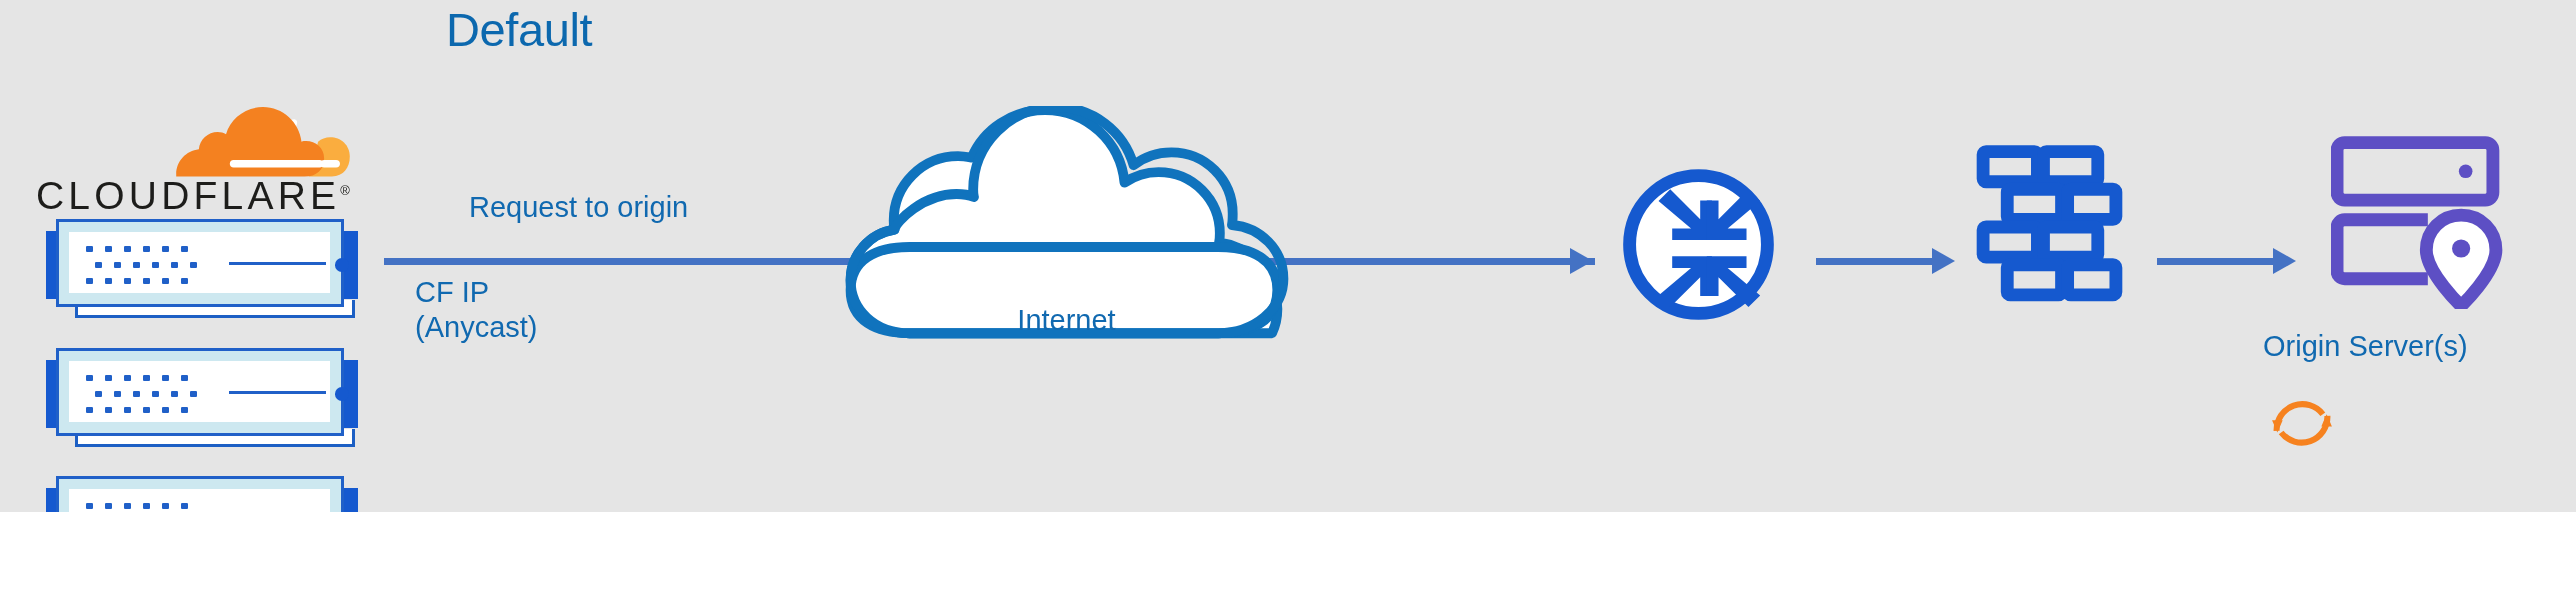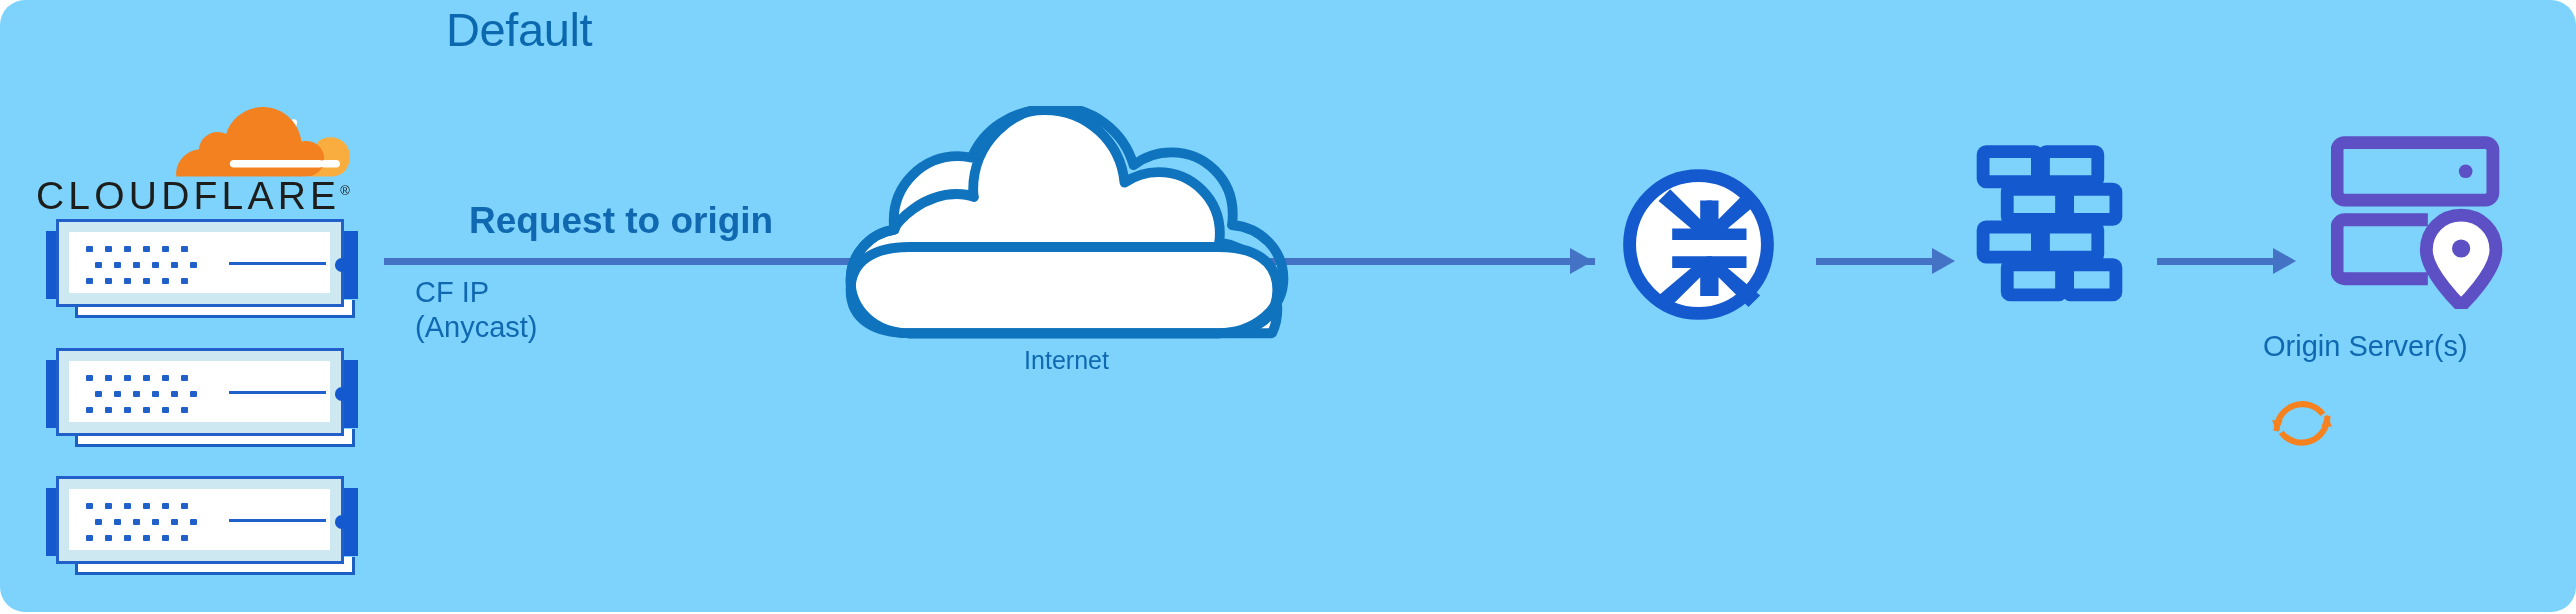--- a/index.html
+++ b/index.html
@@ -6,24 +6,23 @@
     margin: 0;
     padding: 0;
     background: #ffffff;
   }
   body {
     font-family: "Liberation Sans", sans-serif;
   }
   #canvas {
     position: relative;
     width: 2576px;
-    height: 612px;
-    background: #7dd3fc;
+    height: 512px;
+    background: #e5e5e5;
     overflow: hidden;
-    border-radius: 25px;
   }
   .abs { position: absolute; }
 
   
   #diagram-title {
     left: 446px;
     top: 2.3px;
     font-size: 47px;
     color: #0c68ae;
     letter-spacing: -0.4px;
@@ -154,23 +153,23 @@
   
   .lbl {
     position: absolute;
     color: #1069b0;
     font-size: 29px;
     line-height: 35px;
     white-space: pre-line;
   }
   .lbl.center { text-align: center; }
 
-  #label-request { left: 469px; top: 203px; font-size: 37px; font-weight: bold; }
+  #label-request { left: 469px; top: 190px; font-size: 29px; }
   #label-cfip    { left: 387px; top: 275px; margin-left: 28px; }
-  #label-internet{ left: 938px; top: 303px; width: 257px; font-size: 25px; margin-top: 40px; }
+  #label-internet{ left: 938px; top: 303px; width: 257px; font-size: 29px; }
   #label-cpe     { left: 1540px; top: 333px; width: 424px; }
   #label-firewall{ left: 1892px; top: 333px; width: 341px; }
   #label-origin  { left: 2263px; top: 329px; width: 303px; }
   #label-cloudflared {
     left: 2346px;
     top: 392px;
     width: 182px;
     font-size: 27px;
     line-height: 33px;
   }

